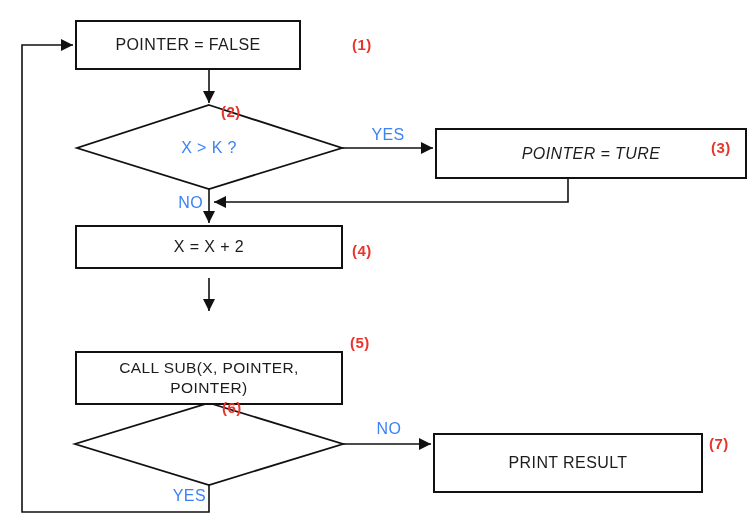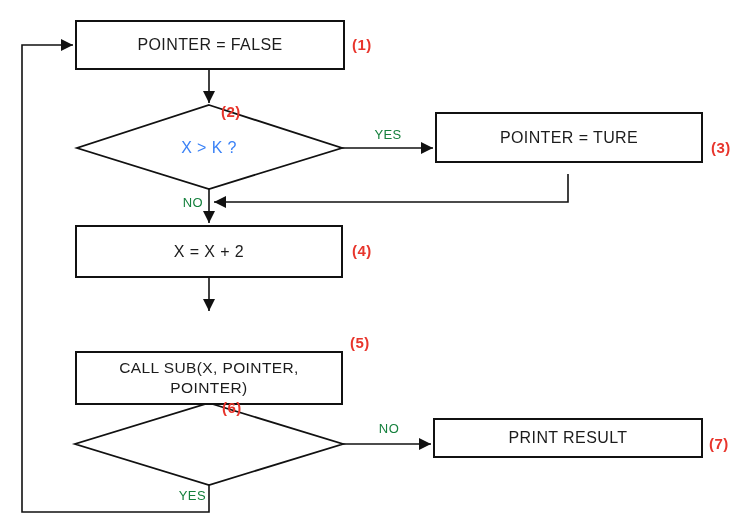--- a/index.html
+++ b/index.html
@@ -48,23 +48,23 @@
   .step {
     position: absolute;
     color: #e8352c;
     font-weight: bold;
     font-size: 15px;
     line-height: 18px;
     letter-spacing: 0.5px;
   }
   .edge-label {
     position: absolute;
-    font-size: 13px;
+    font-size: 16px;
     line-height: 18px;
-    color: #15803d;
+    color: #3b82f6;
     letter-spacing: 0.4px;
   }
   .ta-c { text-align: center; }
   .ta-r { text-align: right; }
 </style>
 </head>
 <body>
 
 <div class="canvas">
 
@@ -81,38 +81,38 @@
     <path d="M209,70 L209,103" fill="none" stroke="#111111" stroke-width="1.6" marker-end="url(#arrow)"></path>
     <path d="M342,148 L433,148" fill="none" stroke="#111111" stroke-width="1.6" marker-end="url(#arrow)"></path>
     <path d="M568,174 L568,202 L214,202" fill="none" stroke="#111111" stroke-width="1.6" marker-end="url(#arrow)"></path>
     <path d="M209,189 L209,223" fill="none" stroke="#111111" stroke-width="1.6" marker-end="url(#arrow)"></path>
     <path d="M209,278 L209,311" fill="none" stroke="#111111" stroke-width="1.6" marker-end="url(#arrow)"></path>
     <path d="M209,367 L209,401" fill="none" stroke="#111111" stroke-width="1.6" marker-end="url(#arrow)"></path>
     <path d="M343,444 L431,444" fill="none" stroke="#111111" stroke-width="1.6" marker-end="url(#arrow)"></path>
     <path d="M209,485 L209,512 L22,512 L22,45 L73,45" fill="none" stroke="#111111" stroke-width="1.6" marker-end="url(#arrow)"></path>
   </svg>
 
-  <div class="node" style="left:75px; top:20px; width:270px; height:50px;">
+  <div class="node" style="left:75px; top:20px; width:226px; height:50px;">
     <span>POINTER = FALSE</span>
   </div>
 
-  <div class="node" style="left:435px; top:112px; width:268px; height:51px;">
+  <div class="node" style="left:435px; top:128px; width:312px; height:51px;font-style:italic;">
     <span>POINTER = TURE</span>
   </div>
 
-  <div class="node" style="left:75px; top:225px; width:268px; height:53px;text-align:right;">
+  <div class="node" style="left:75px; top:225px; width:268px; height:44px;text-align:right;">
     <span>X = X + 2</span>
   </div>
 
   <div class="node" style="left:75px; top:313px; width:268px; height:54px; font-size:15.5px;margin-top:38px;">
     <span>CALL SUB(X, POINTER,</span>
     <span>POINTER)</span>
   </div>
 
-  <div class="node" style="left:433px; top:418px; width:270px; height:40px;justify-content:center;">
+  <div class="node" style="left:433px; top:433px; width:270px; height:60px;justify-content:center;">
     <span>PRINT RESULT</span>
   </div>
 
   <div class="dtext" style="left:134px; top:133px; width:150px; height:30px;">X &gt; K ?</div>
 
   <div class="step" style="left:352px; top:36px;">(1)</div>
   <div class="step" style="left:221px; top:103px;">(2)</div>
   <div class="step" style="left:711px; top:139px;">(3)</div>
   <div class="step" style="left:352px; top:242px;">(4)</div>
   <div class="step" style="left:350px; top:334px;">(5)</div>

